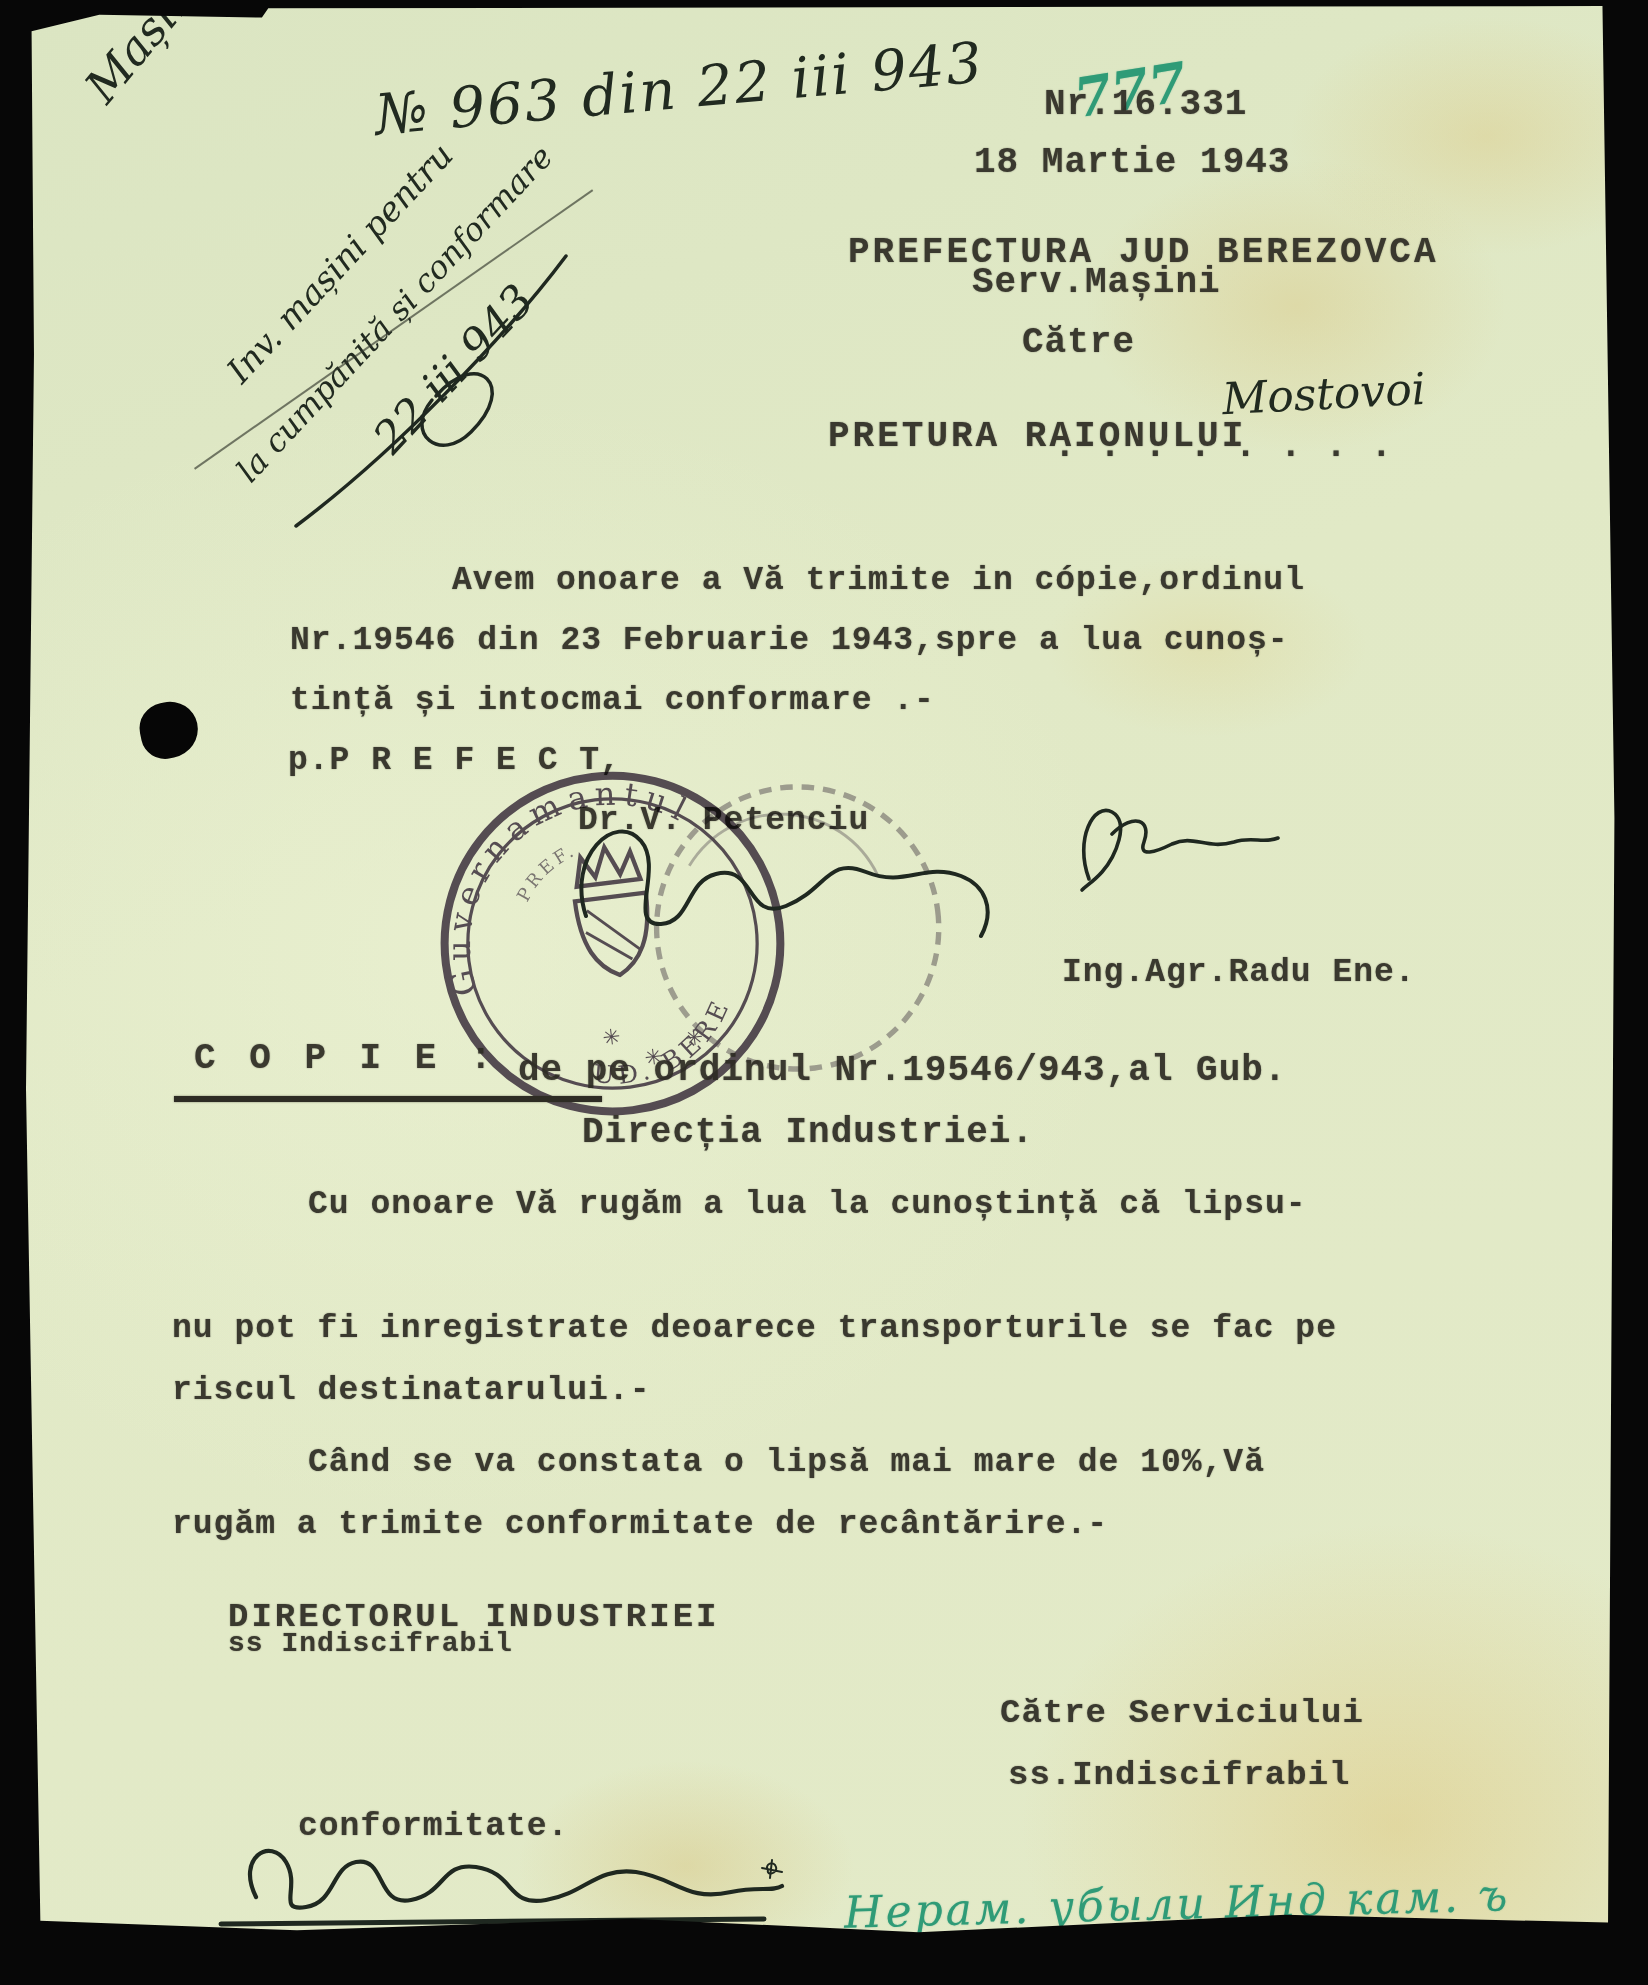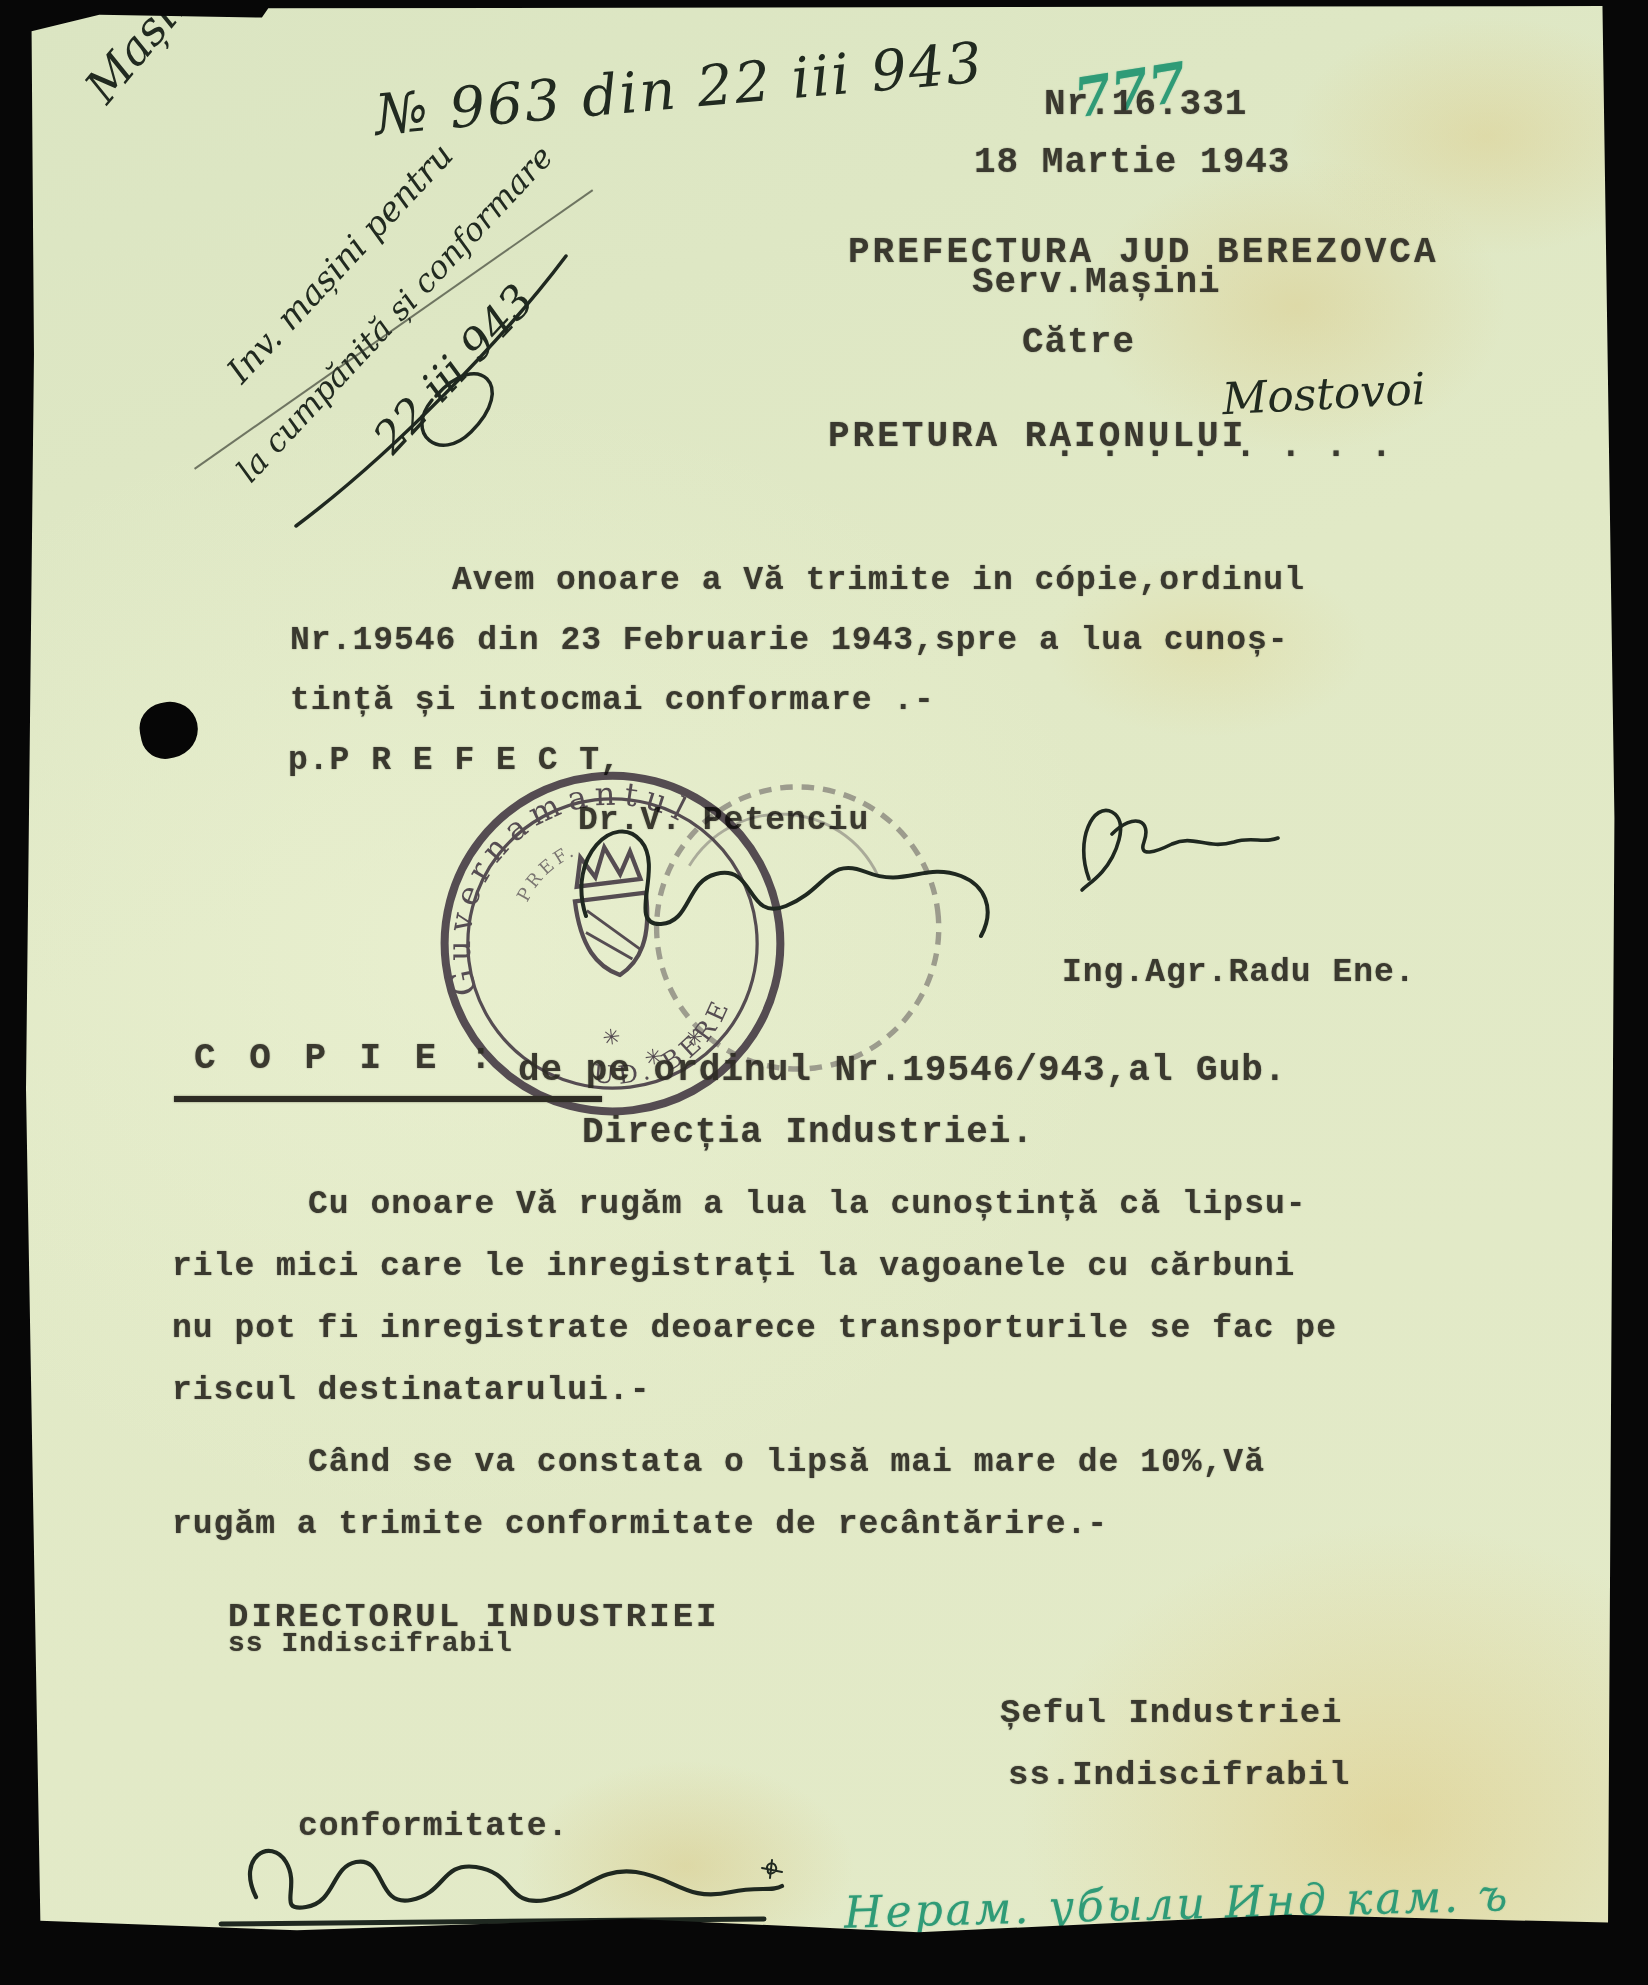--- a/index.html
+++ b/index.html
@@ -122,31 +122,30 @@
     <path d="M25,85 C10,45 30,8 48,18 C66,28 52,62 38,78 C30,87 22,92 18,96" stroke-width="3.6"></path>
     <path d="M48,40 C70,18 88,26 80,48 C74,64 92,58 108,50 C130,40 142,56 170,48 C188,42 200,50 214,44" stroke-width="3.6"></path>
   </svg>
 
   <div class="abs tw tw-lg sp3" style="left:168px;top:1032px;">C O P I E :</div>
   <div class="abs bar" style="left:148px;top:1090px;width:428px;height:6px;"></div>
   <div class="abs tw tw-lg" style="left:492px;top:1044px;">de pe ordinul Nr.19546/943,al Gub.</div>
   <div class="abs tw" style="left:282px;top:1180px;">Cu onoare Vă rugăm a lua la cunoștință că lipsu-</div>
 
   <div class="abs tw tw-lg" style="left:556px;top:1106px;">Direcția Industriei.</div>
-  <div class="abs tw" style="left:146px;top:1242px;">rile mici care le inregistrați la vagoanele cu cărbuni</div>
   <div class="abs tw" style="left:146px;top:1304px;">nu pot fi inregistrate deoarece transporturile se fac pe</div>
   <div class="abs tw" style="left:146px;top:1366px;">riscul destinatarului.-</div>
 
   <div class="abs tw" style="left:282px;top:1438px;">Când se va constata o lipsă mai mare de 10%,Vă</div>
   <div class="abs tw" style="left:146px;top:1500px;">rugăm a trimite conformitate de recântărire.-</div>
 
   <div class="abs tw sp2" style="left:202px;top:1560px;font-size:34px;">DIRECTORUL INDUSTRIEI</div>
   <div class="abs tw" style="left:202px;top:1622px;font-size:28px;">ss Indiscifrabil</div>
 
-  <div class="abs tw" style="left:974px;top:1688px;font-size:34px;">Șeful Industriei</div>
+  <div class="abs tw" style="left:974px;top:1688px;font-size:34px;">Către Serviciului</div>
   <div class="abs tw" style="left:982px;top:1750px;font-size:34px;">ss.Indiscifrabil</div>
 
   <div class="abs tw" style="left:272px;top:1802px;">conformitate.</div>
   <svg class="abs sig" style="left:190px;top:1806px;" width="600" height="135" viewBox="0 0 600 135">
     <path d="M40,85 C20,45 55,25 70,50 C85,75 60,100 90,95 C120,90 115,55 140,50
              C170,44 160,95 195,88 C230,81 225,50 260,55 C300,61 290,95 330,88
              C370,81 380,55 420,60 C460,66 470,90 515,80 C542,74 556,80 566,74" stroke-width="4.2"></path>
     <path d="M5,112 L548,107" stroke-width="5"></path>
     <path d="M552,58 C548,52 558,48 560,55 C562,62 550,64 552,58 M546,56 L566,60 M556,48 L554,66" stroke-width="2"></path>
   </svg>

